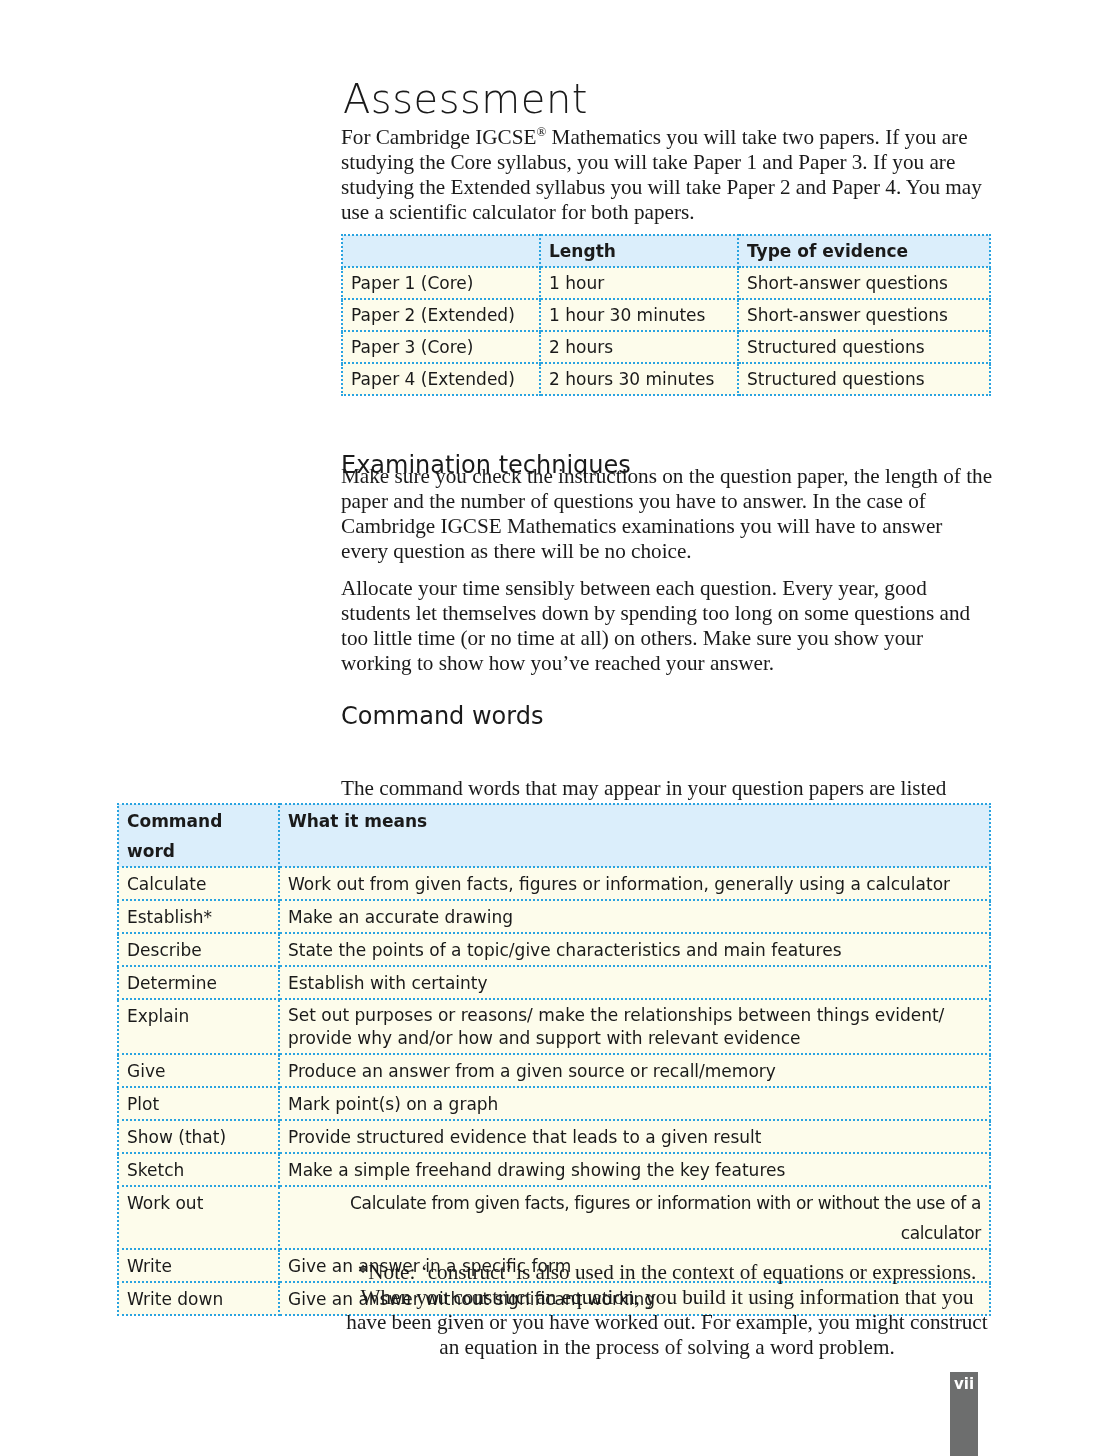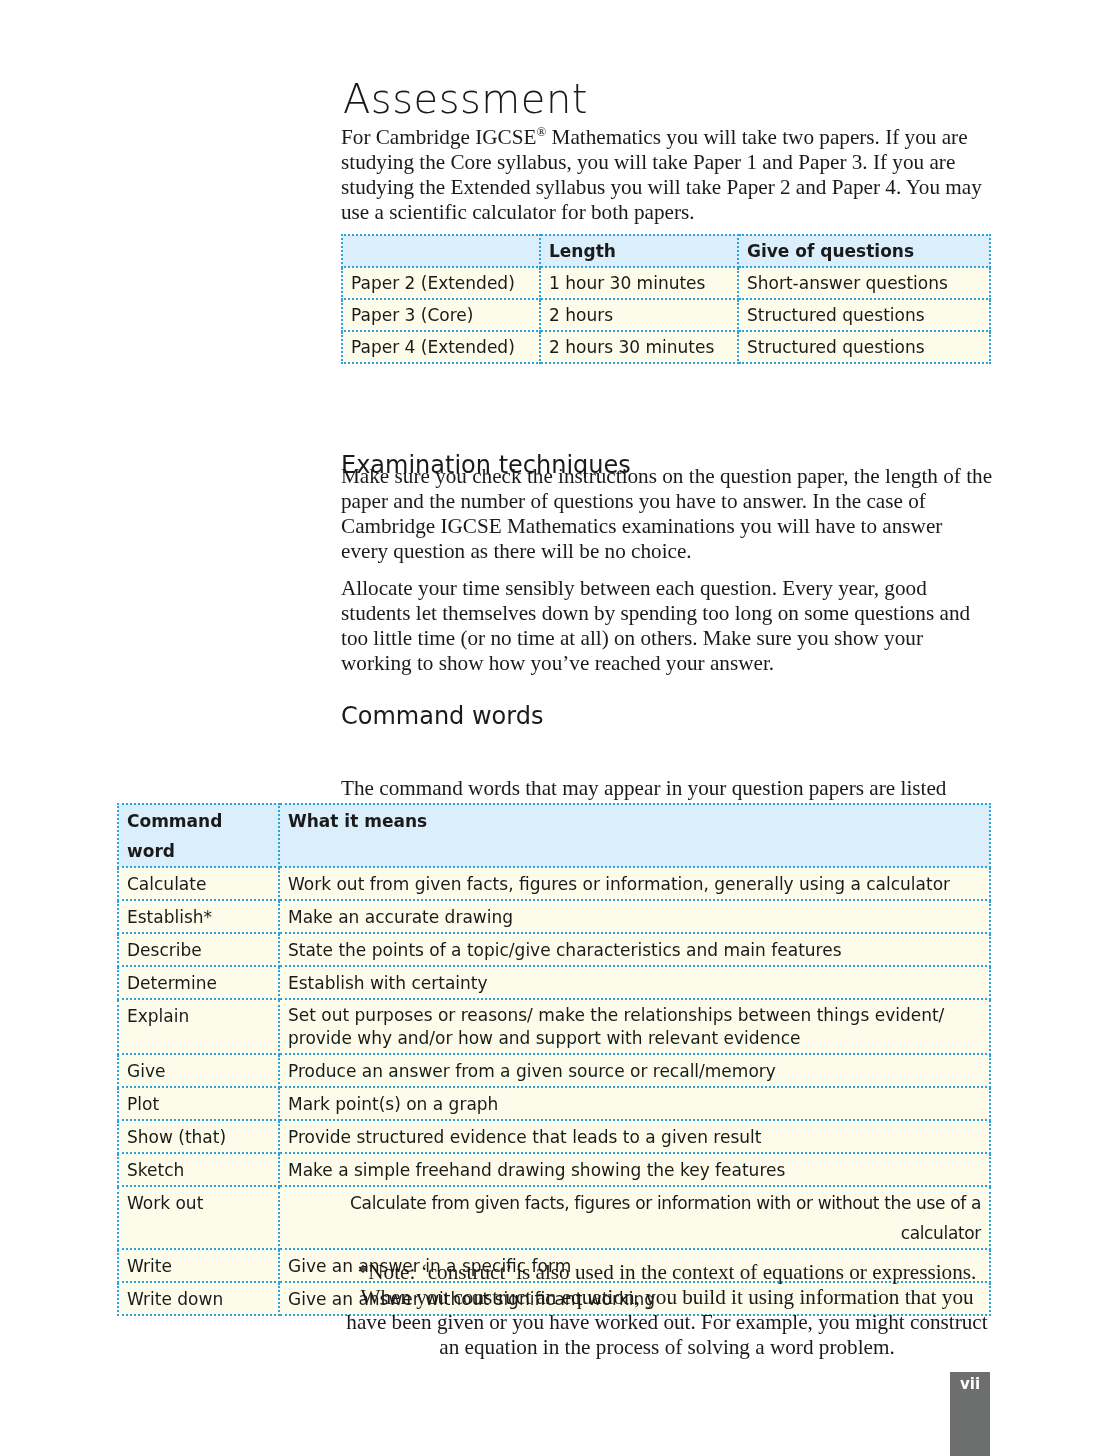--- a/index.html
+++ b/index.html
@@ -19,40 +19,45 @@
     #papers th, #papers td { height: 28px; line-height: 30px; }
     #papers col.c1 { width: 198px; }
     #papers col.c2 { width: 198px; }
 
     #commands { left: 117px; top: 803px; width: 874px; }
     #commands th, #commands td { line-height: 30px; padding-top: 1px; }
     #commands td.two { line-height: 23px; padding-top: 4px; padding-bottom: 3px; }
     #commands col.c1 { width: 161px; }
     #commands .tight { letter-spacing: -0.35px; text-align: right; }
 
-    .page-tab { position: absolute; left: 950px; top: 1372px; width: 40px; height: 84px; background: #6d6e6e; color: #ffffff; font-family: "DejaVu Sans", sans-serif; font-weight: bold; font-size: 15px; text-align: center; padding-top: 3px; box-sizing: border-box; }
+    .page-tab { position: absolute; left: 950px; top: 1372px; width: 28px; height: 84px; background: #6d6e6e; color: #ffffff; font-family: "DejaVu Sans", sans-serif; font-weight: bold; font-size: 15px; text-align: center; padding-top: 3px; box-sizing: border-box; }
   </style>
 </head>
 <body>
 
 <h1 class="h1 col" style="top:74px;">Assessment</h1>
 
 <p class="p col" style="top:125px;"><span>For Cambridge IGCSE</span><sup>®</sup><span> Mathematics you will take two papers. If you are studying the Core syllabus, you will take Paper 1 and Paper 3. If you are studying the Extended syllabus you will take Paper 2 and Paper 4. You may use a scientific calculator for both papers.</span></p>
 
 <table class="tbl" id="papers">
   <colgroup>
       <col class="c1">
       <col class="c2">
       <col>
     </colgroup>
   <tbody>
       <tr>
     <th></th>
     <th>Length</th>
-    <th>Give of questions</th>
+    <th>Type of evidence</th>
+  </tr>
+  <tr>
+    <td>Paper 1 (Core)</td>
+    <td>1 hour</td>
+    <td>Short-answer questions</td>
   </tr>
   <tr>
     <td>Paper 2 (Extended)</td>
     <td>1 hour 30 minutes</td>
     <td>Short-answer questions</td>
   </tr>
   <tr>
     <td>Paper 3 (Core)</td>
     <td>2 hours</td>
     <td>Structured questions</td>

